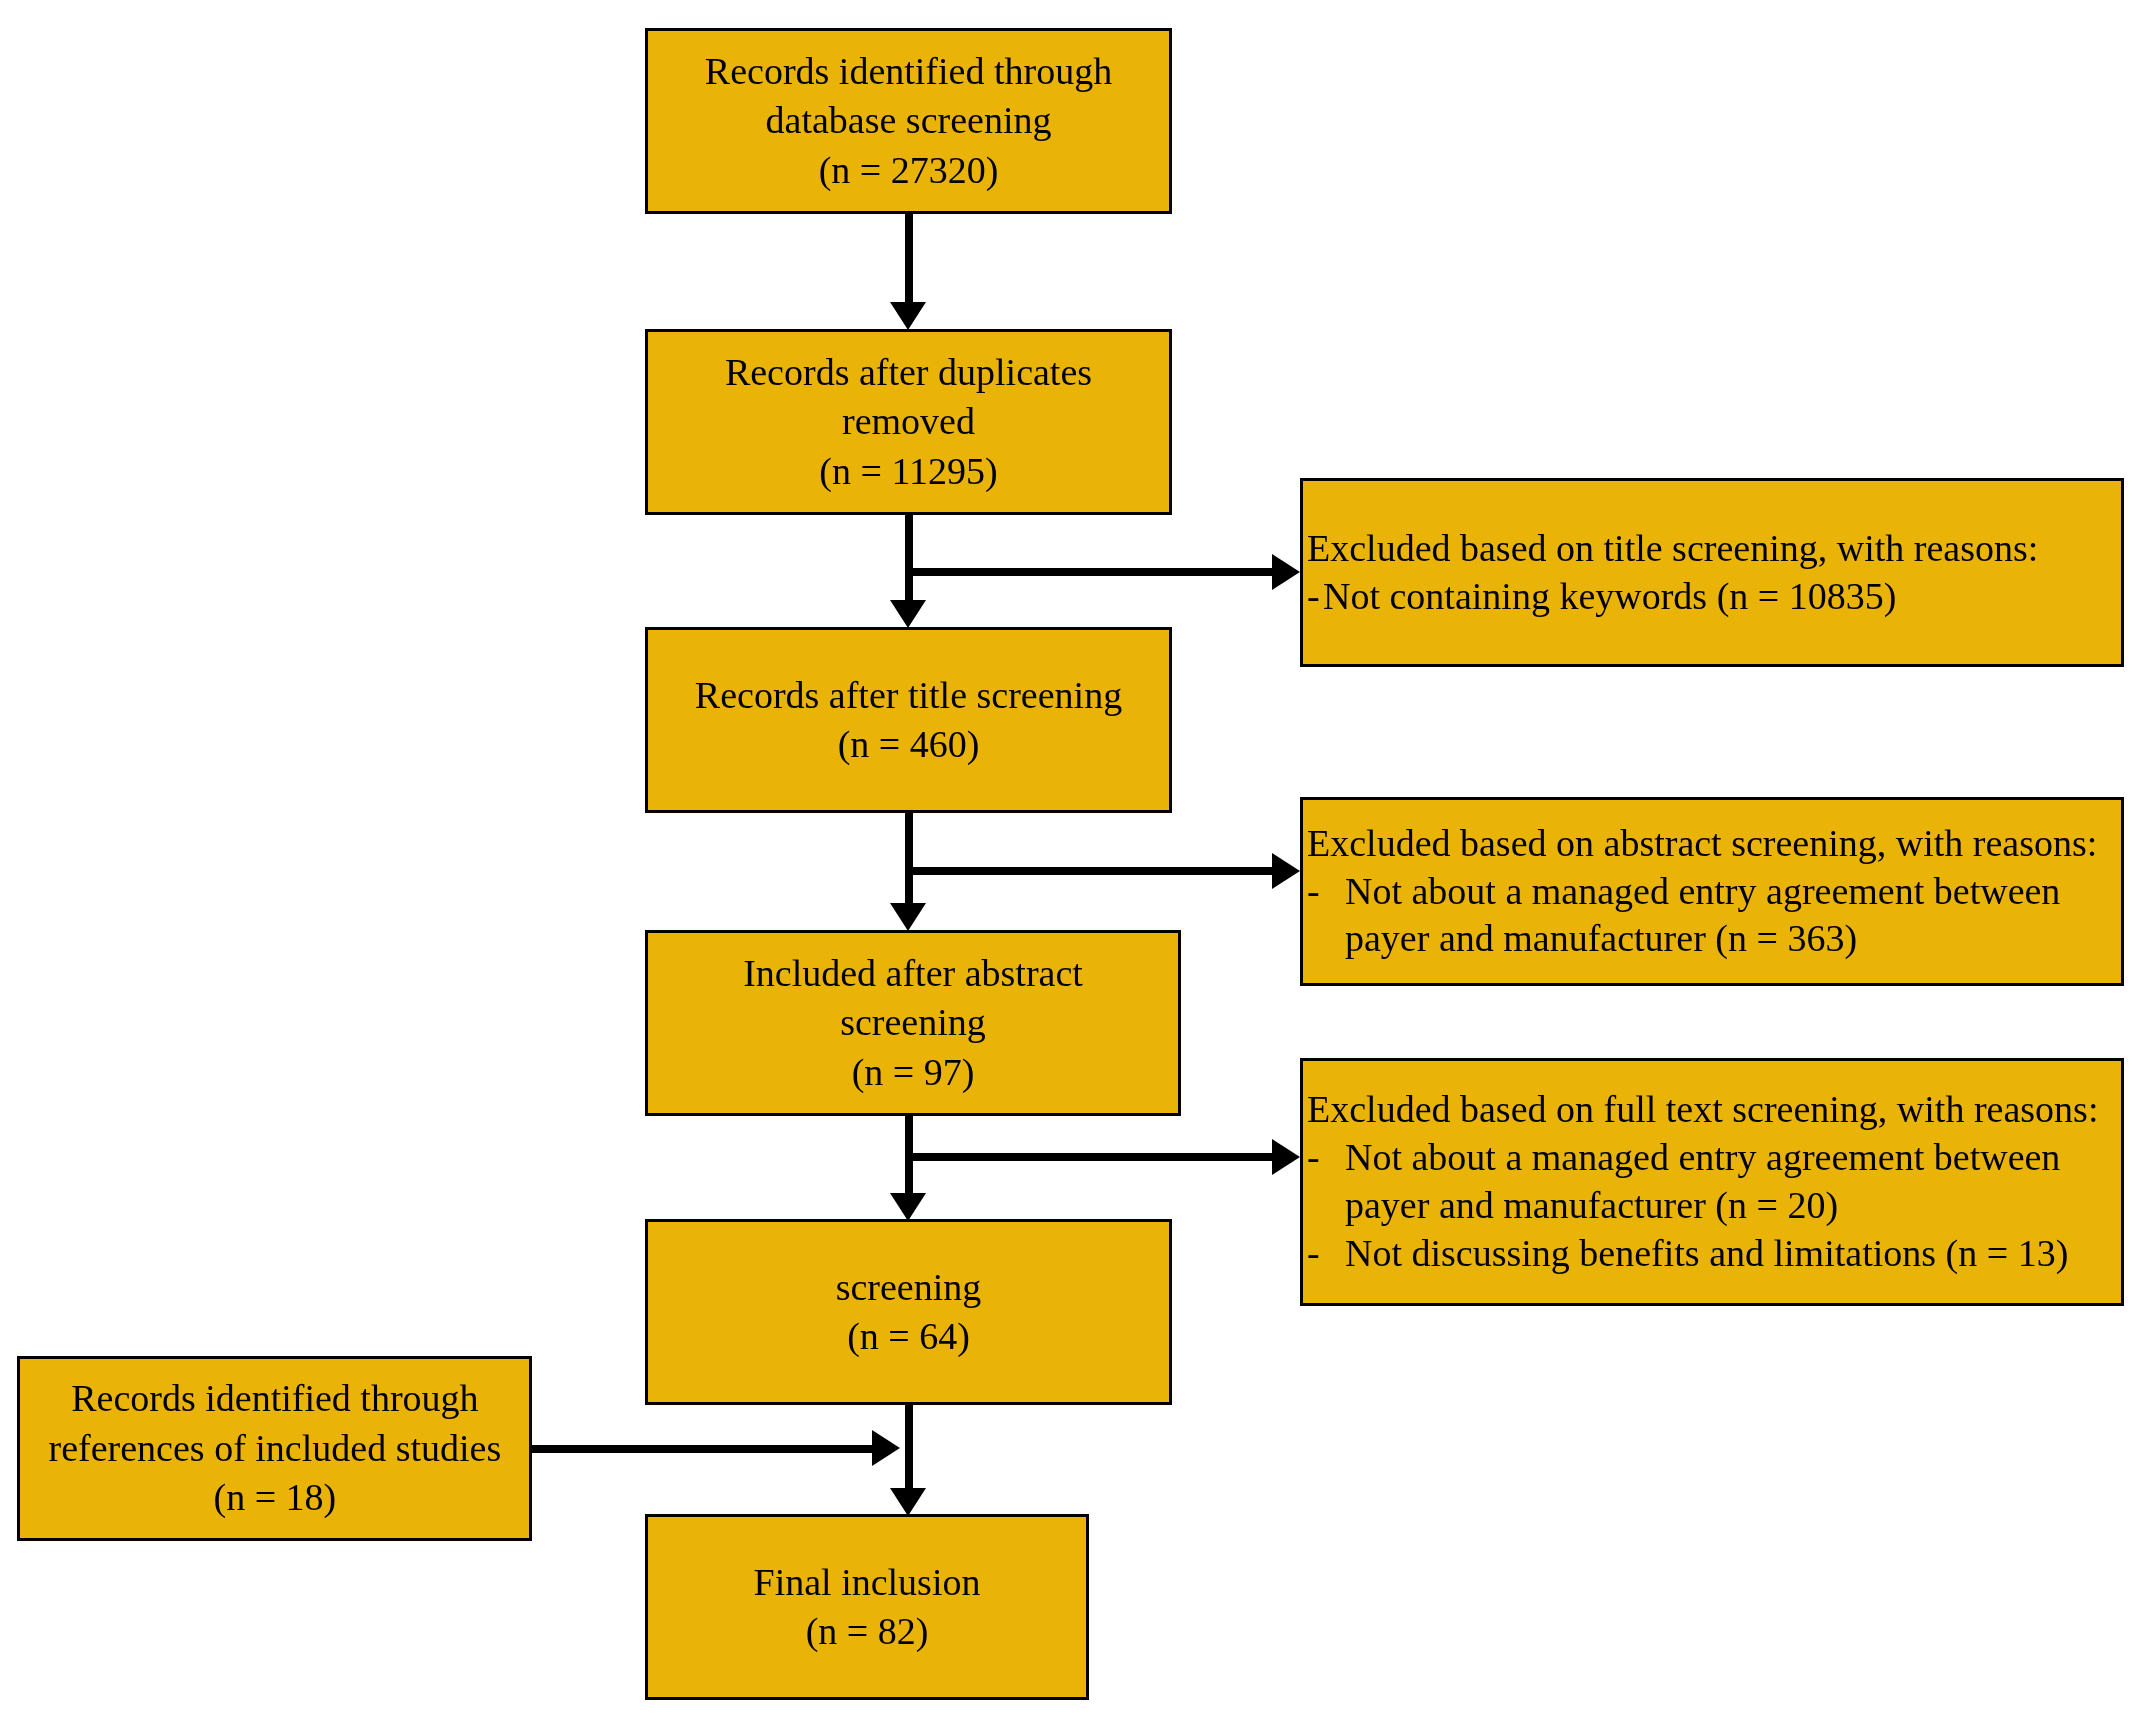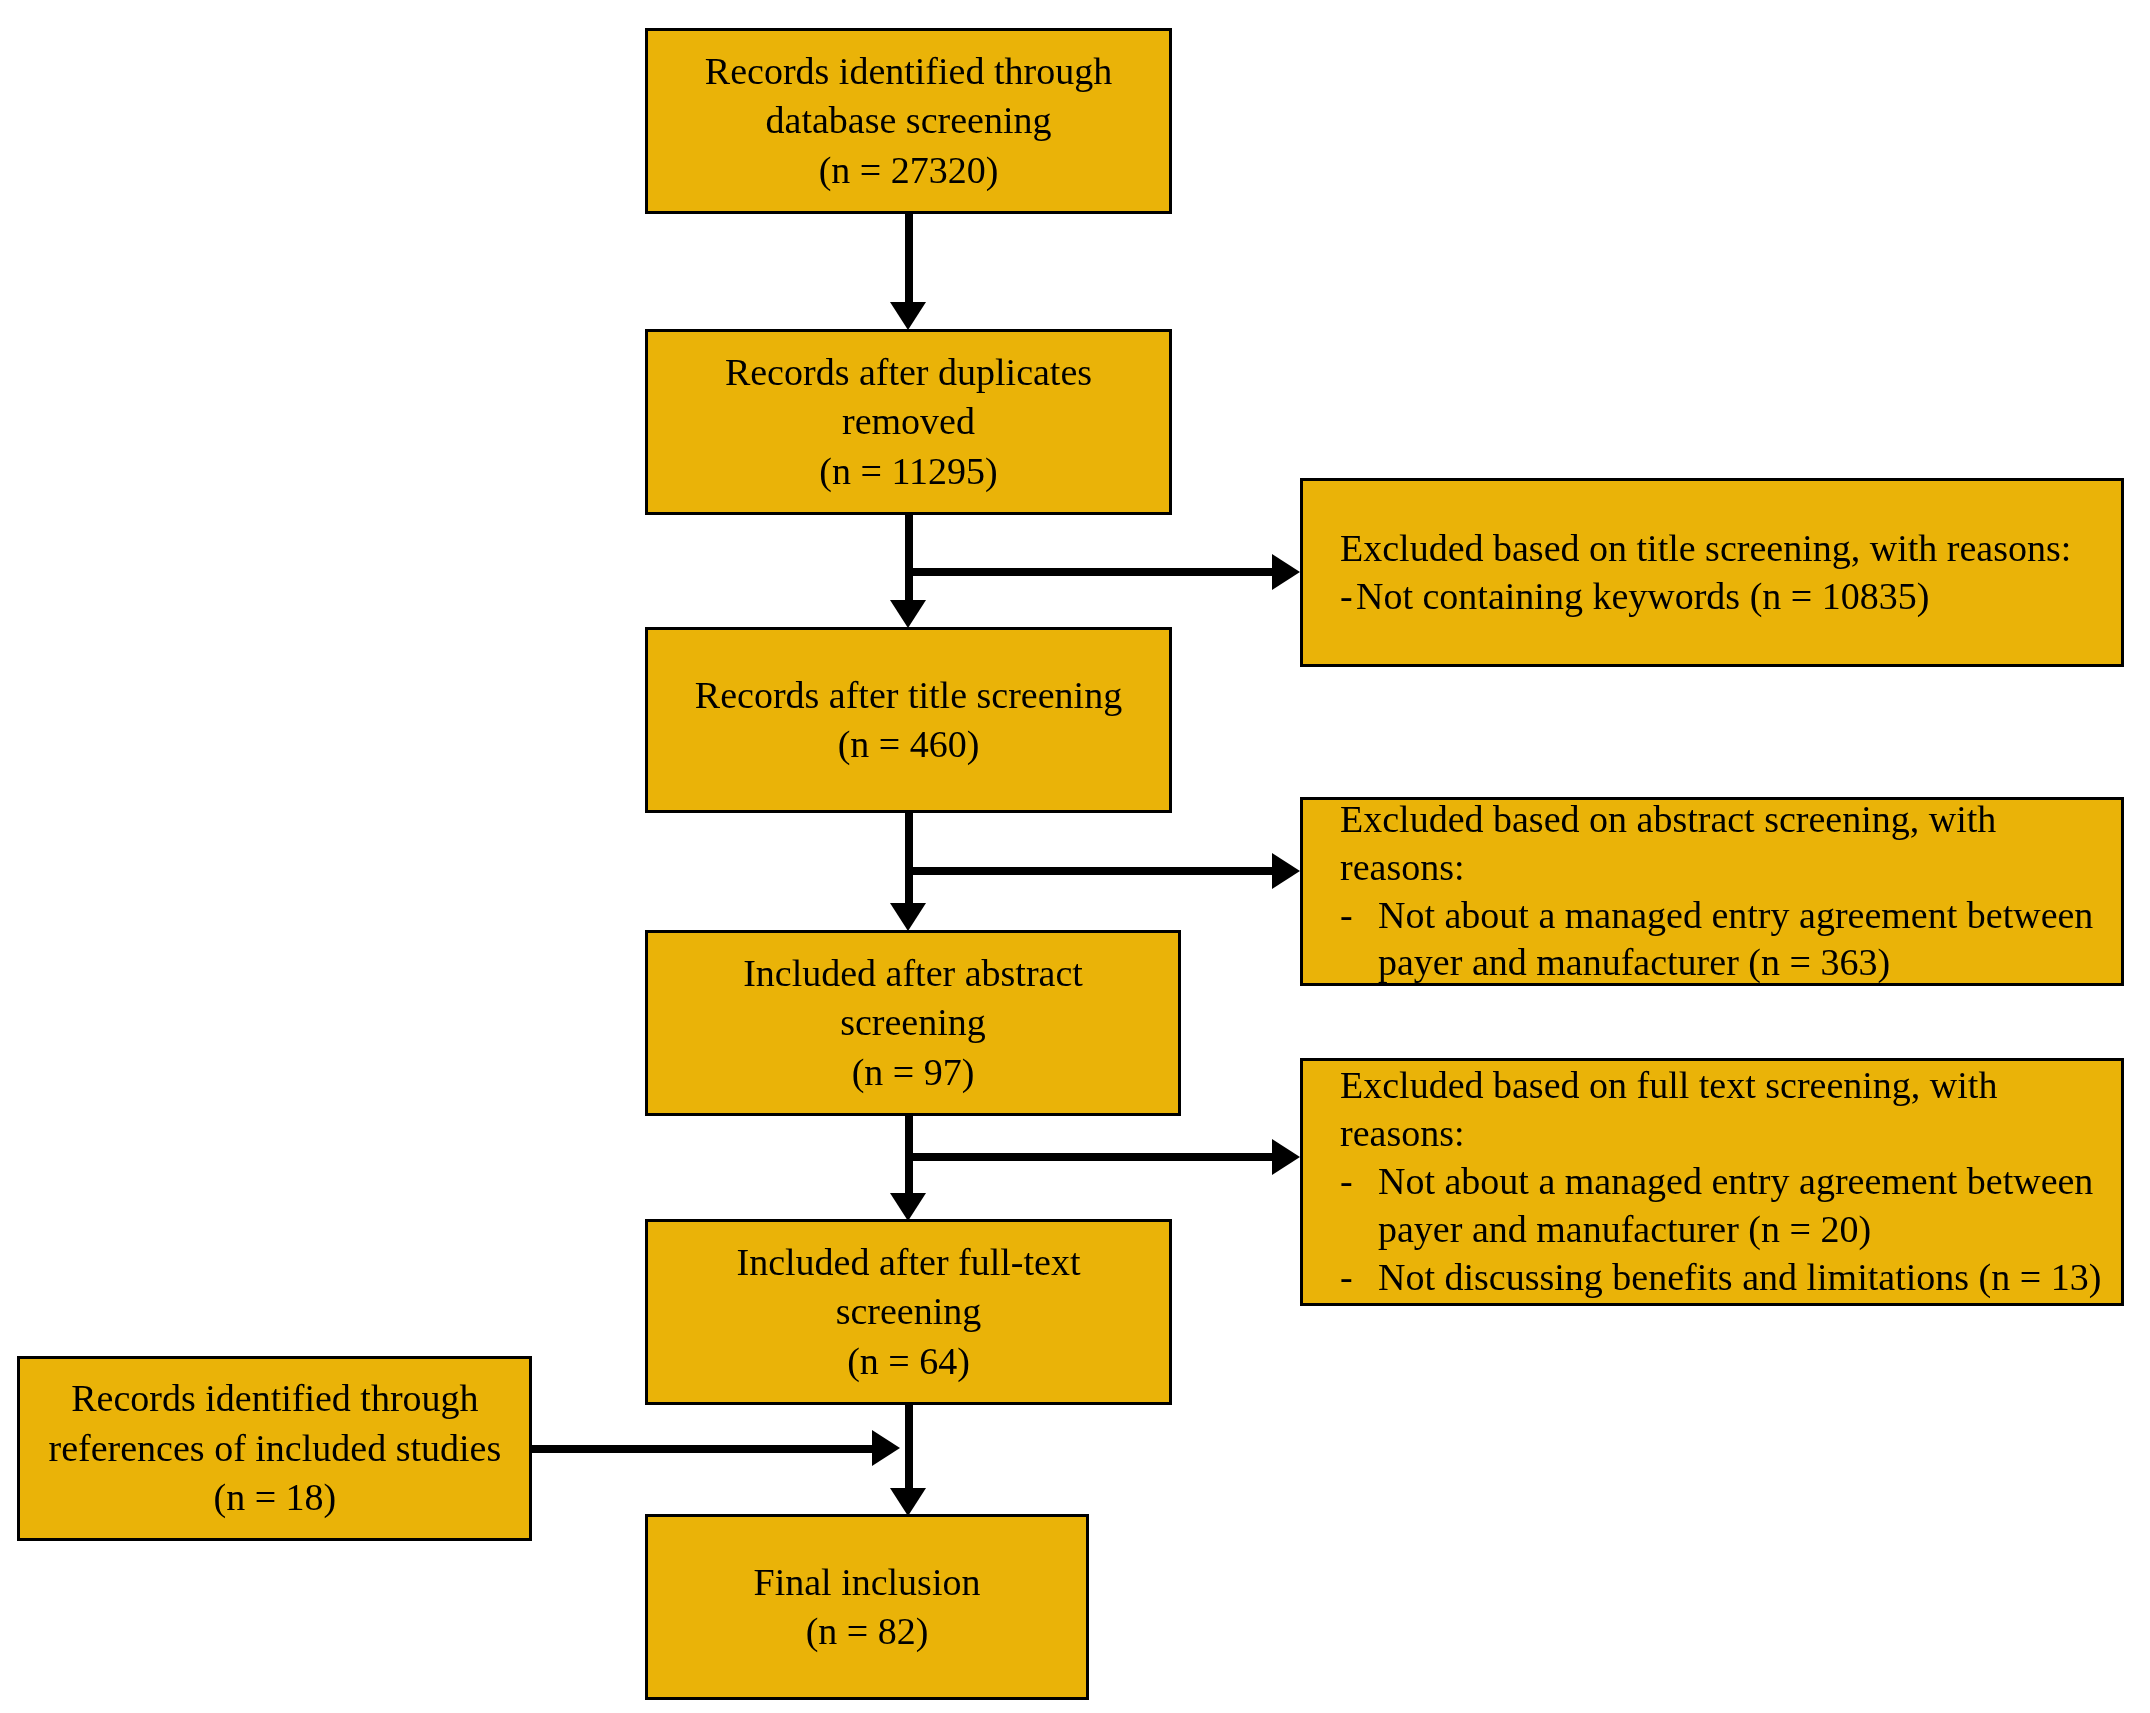--- a/index.html
+++ b/index.html
@@ -32,21 +32,21 @@
 
   .node-line {
     font-size: 38px;
     line-height: 1.30;
     color: #000000;
     white-space: pre;
   }
 
   
   .excl {
-    padding: 0 0 0 37px;
+    padding: 0 0 0 4px;
   }
   .excl-head {
     font-size: 38px;
     line-height: 1.26;
     color: #000;
   }
   .excl-list {
     margin: 0;
     padding: 0;
     list-style: none;
@@ -120,21 +120,20 @@
     <div class="node-line">(n = 460)</div>
   </div>
 
   <div class="node centered" style="left:645px; top:930px; width:536px; height:186px;">
     <div class="node-line">Included after abstract</div>
     <div class="node-line">screening</div>
     <div class="node-line">(n = 97)</div>
   </div>
 
   <div class="node centered" style="left:645px; top:1219px; width:527px; height:186px;">
-    <div class="node-line">Included after full-text</div>
     <div class="node-line">screening</div>
     <div class="node-line">(n = 64)</div>
   </div>
 
   <div class="node centered" style="left:645px; top:1514px; width:444px; height:186px;">
     <div class="node-line">Final inclusion</div>
     <div class="node-line">(n = 82)</div>
   </div>
 
   <div class="node centered" style="left:17.4px; top:1356px; width:515px; height:185px;">

